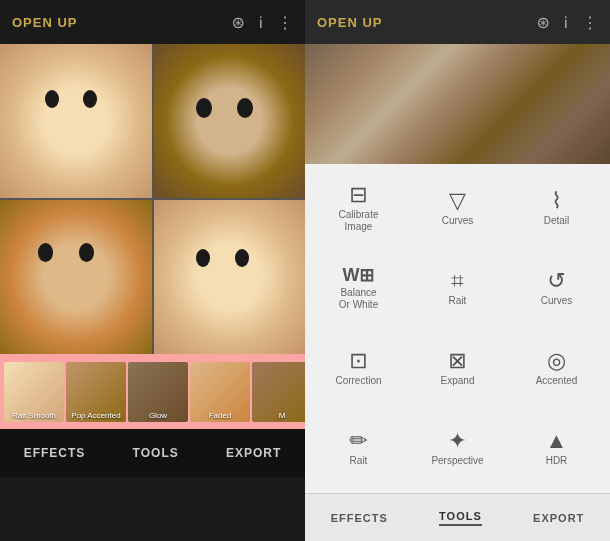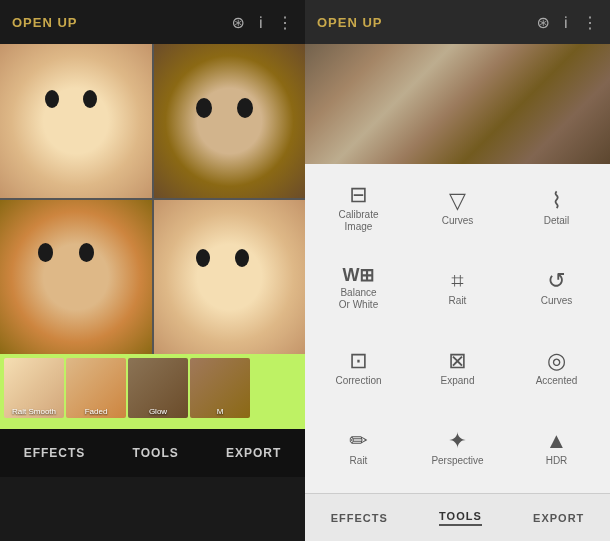--- a/index.html
+++ b/index.html
@@ -80,24 +80,24 @@
     .funko-eye {
       position: absolute;
       background: #1a1a1a;
       border-radius: 50%;
       width: 18px;
       height: 22px;
     }
 
     .thumbnail-strip {
       height: 75px;
-      background: #bef264;
-      display: flex;
-      align-items: flex-start;
-      padding: 4px 4px;
+      background: #fca5a5;
+      display: flex;
+      align-items: center;
+      padding: 12px 4px;
       gap: 2px;
       overflow: hidden;
     }
 
     .thumb {
       width: 60px;
       height: 60px;
       border-radius: 2px;
       flex-shrink: 0;
       position: relative;
@@ -266,25 +266,28 @@
         <div class="funko-eye" style="top:32%; left:28%; width:14px; height:18px;"></div>
         <div class="funko-eye" style="top:32%; left:54%; width:14px; height:18px;"></div>
       </div>
     </div>
   </div>
 
   <div class="thumbnail-strip">
     <div class="thumb thumb-1">
       <span class="thumb-label">Rait Smooth</span>
     </div>
+    <div class="thumb thumb-2">
+      <span class="thumb-label">Pop Accented</span>
+    </div>
+    <div class="thumb thumb-4">
+      <span class="thumb-label">Glow</span>
+    </div>
     <div class="thumb thumb-3">
       <span class="thumb-label">Faded</span>
-    </div>
-    <div class="thumb thumb-4">
-      <span class="thumb-label">Glow</span>
     </div>
     <div class="thumb thumb-5">
       <span class="thumb-label">M</span>
     </div>
   </div>
 
   <div class="left-bottom-bar">
     <span class="bottom-btn">Effects</span>
     <span class="bottom-btn">TOOLS</span>
     <span class="bottom-btn">EXPORT</span>

